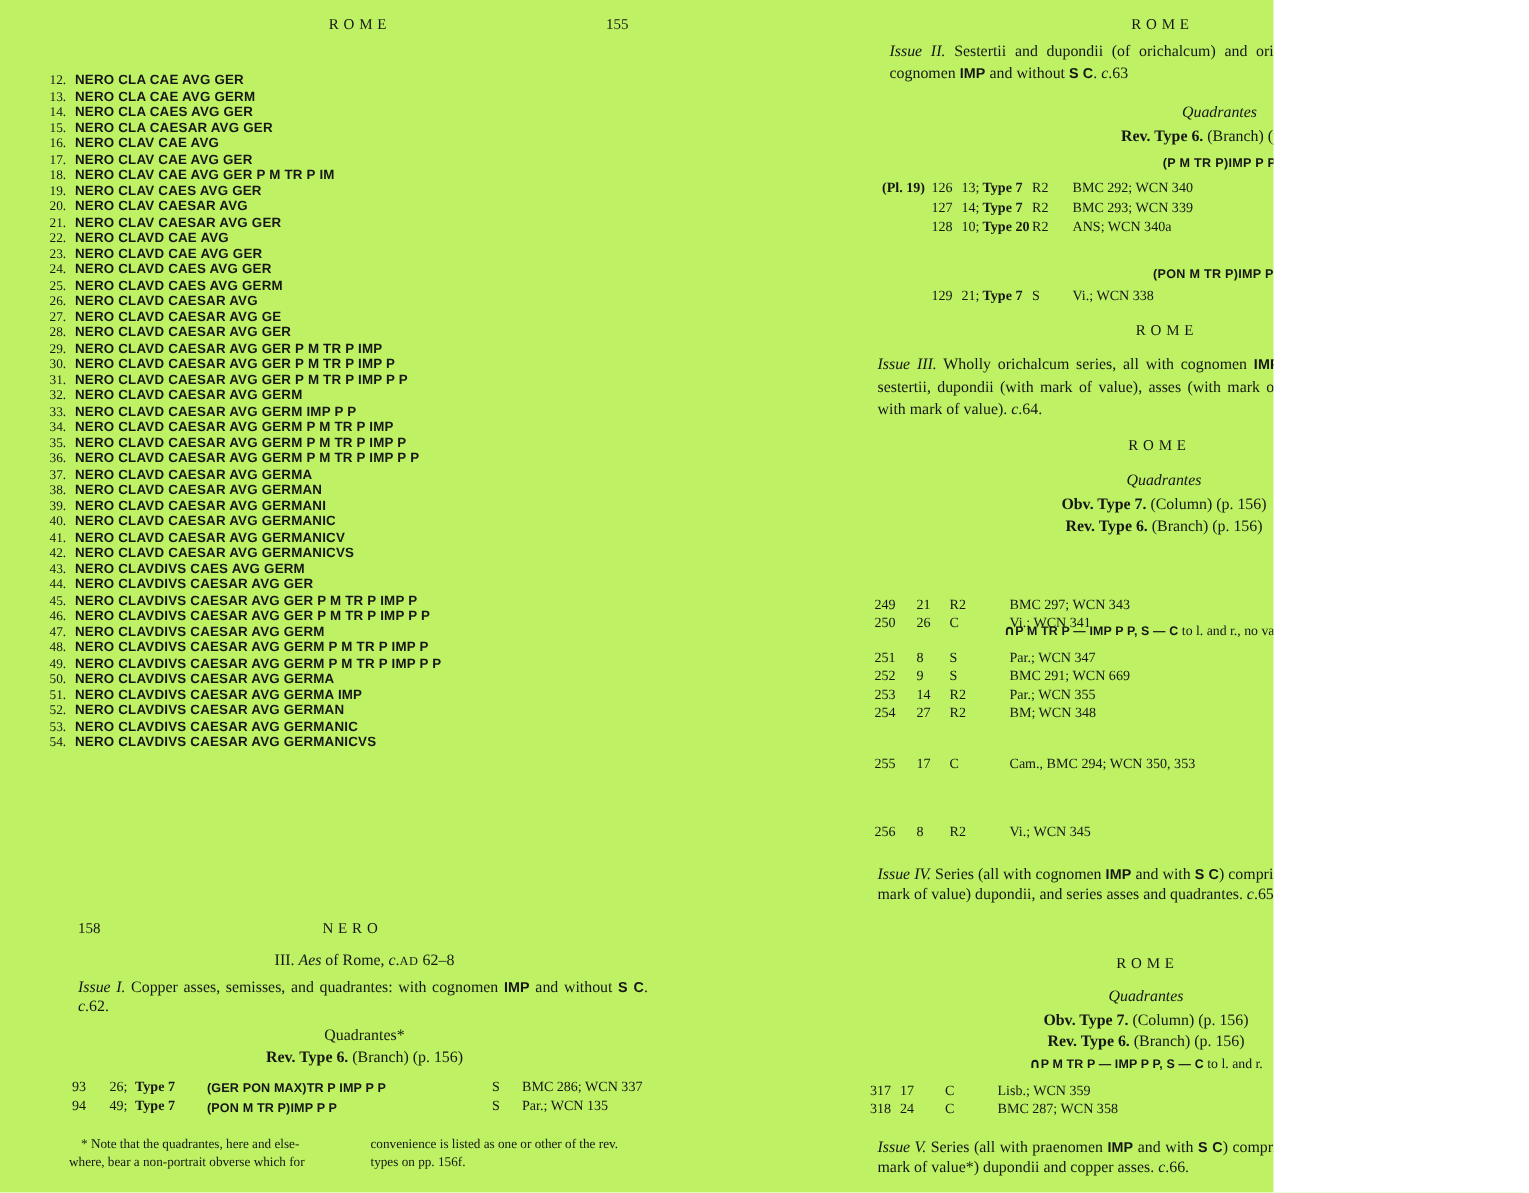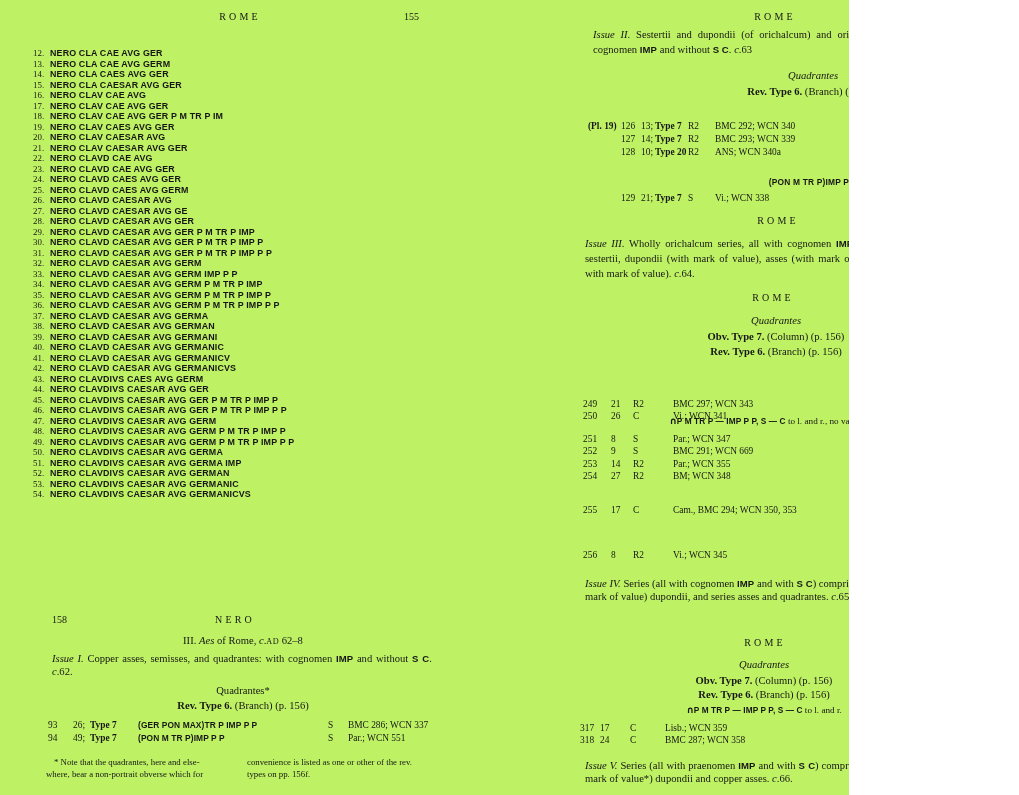--- a/index.html
+++ b/index.html
@@ -244,39 +244,40 @@
         <span class="c c4 leg8">(GER PON MAX)TR P IMP P P</span>
         <span class="c c5">S</span>
         <span class="c c6">BMC 286; WCN 337</span>
       </div>
         <div class="row">
         <span class="c c1">94</span>
         <span class="c c2">49;</span>
         <span class="c c3">Type 7</span>
         <span class="c c4 leg8">(PON M TR P)IMP P P</span>
         <span class="c c5">S</span>
-        <span class="c c6">Par.; WCN 551</span>
+        <span class="c c6">Par.; WCN 135</span>
       </div>
       </div>
 
     <div class="abs fn" style="left:46px;top:757px;width:192px;text-indent:8px;">* Note that the quadrantes, here and else-
 where, bear a non-portrait obverse which for</div>
     <div class="abs fn" style="left:247px;top:757px;width:200px;">convenience is listed as one or other of the rev.
 types on pp. 156f.</div>
   </div>
 
   <div class="abs" style="left:558px;top:0;width:461px;height:795px;">
 
     <span class="abs rh" style="left:157px;top:11px;width:120px;text-align:center;">ROME</span>
     <span class="abs pn" style="left:403px;top:11px;">159</span>
 
     <div class="abs para" style="left:35px;top:28px;width:420px;line-height:14.8px;"><span class="i">Issue II.</span><span> Sestertii and dupondii (of orichalcum) and orichalcum asses and quadrantes: with cognomen </span><span class="lg">IMP</span><span> and without </span><span class="lg">S C</span><span>. </span><span class="i">c</span><span>.63</span></div>
 
     <div class="abs head center i" style="left:55px;top:70px;width:400px;">Quadrantes</div>
     <div class="abs head center" style="left:55px;top:86px;width:400px;"><span class="b">Rev. Type 6.</span><span> (Branch) (p. 156)</span></div>
+    <div class="abs legline center" style="left:55px;top:103px;width:400px;">(P M TR P)IMP P P</div>
 
     <div class="tbl tA" style="left:0;top:121px;width:460px;">
 
     <div class="row">
         <span class="c cp">(Pl. 19)</span>
         <span class="c c1">126</span>
         <span class="c c2">13;</span>
         <span class="c c3">Type 7</span>
         <span class="c c4">R2</span>
         <span class="c c5">BMC 292; WCN 340</span>

